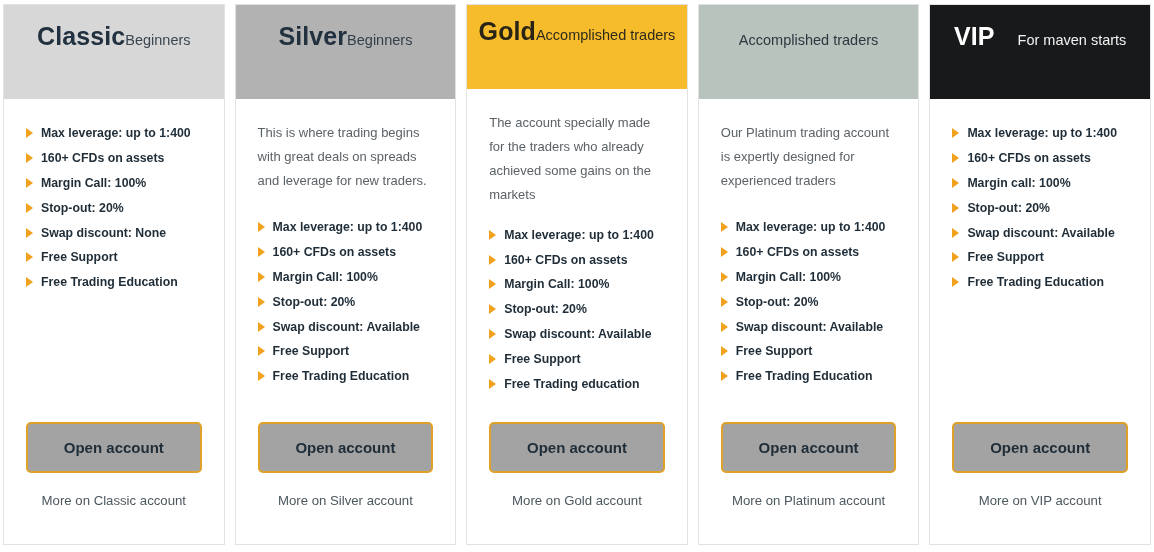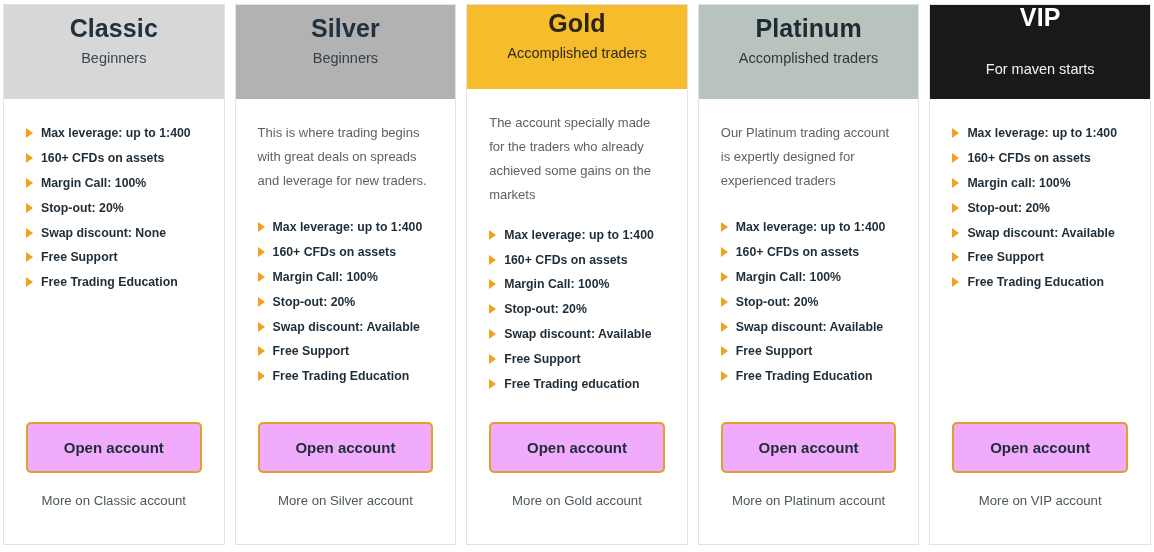--- a/index.html
+++ b/index.html
@@ -30,21 +30,21 @@
     box-sizing: border-box;
     display: flex;
     flex-direction: column;
     height: 541px;
   }
 
   .plan-header {
     height: 94px;
     box-sizing: border-box;
     display: flex;
-    flex-direction: column;
+    flex-direction: row;
     align-items: center;
     justify-content: center;
     padding: 4px 6px 26px 6px;
   }
 
   .plan-name {
     font-size: 25px;
     font-weight: bold;
     line-height: 1.1;
     letter-spacing: 0.1px;
@@ -122,21 +122,21 @@
     padding: 0 0 0 0;
     display: flex;
     flex-direction: column;
     align-items: center;
   }
 
   .open-account-btn {
     display: block;
     width: 100%;
     box-sizing: border-box;
-    background: #f0abfc;
+    background: #a3a3a3;
     border: 2px solid #e8a game;
     border: 2px solid #e0a12a;
     border-radius: 5px;
     color: #1f2d38;
     font-family: "Liberation Sans", sans-serif;
     font-size: 15px;
     font-weight: bold;
     padding: 15px 4px;
     cursor: pointer;
     text-align: center;
@@ -281,21 +281,20 @@
           </li>
         </ul>
         <div class="plan-footer">
           <button class="open-account-btn">Open account</button>
           <a class="more-link">More on Gold account</a>
         </div>
       </div>
     </div>
     <div class="plan-card">
       <div class="plan-header hdr-platinum">
-        <div class="plan-name">Platinum</div>
         <div class="plan-tagline">Accomplished traders</div>
       </div>
       <div class="plan-body">
         <p class="plan-desc">Our Platinum trading account is expertly designed for experienced traders</p>
         <ul class="feature-list">
           <li class="feature-item">
             <span class="bullet-arrow"></span>
             <span>Max leverage: up to 1:400</span>
           </li>
           <li class="feature-item">

